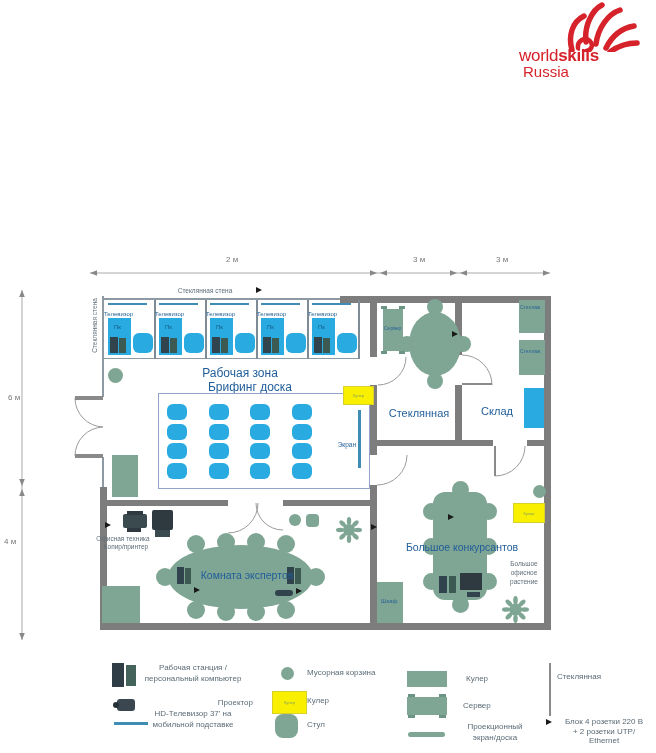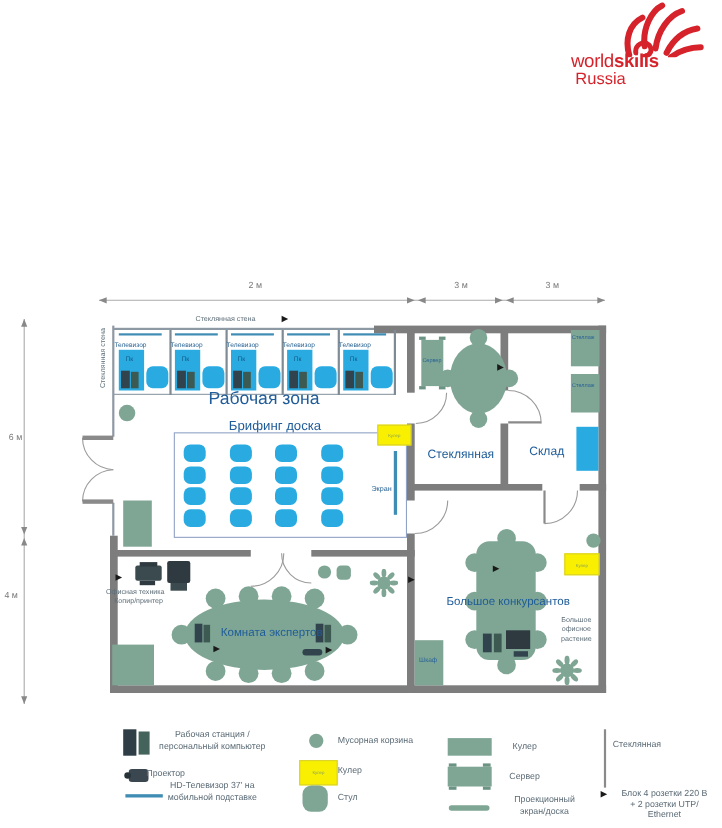--- a/index.html
+++ b/index.html
@@ -124,21 +124,21 @@
   <div class="desk">
     <div class="desk-lbl">Пк</div>
     <div class="tower t1"></div>
     <div class="tower t2"></div>
   </div>
   <div class="bluechair"></div>
 </div>
 
 <div class="gchair" style="left:108px;top:368px;width:15px;height:15px"></div>
 <div class="table" style="left:112px;top:455px;width:26px;height:42px"></div>
-<div class="lbl" style="left:160px;top:354px;width:160px;font-size:16px">Рабочая зона</div>
+<div class="lbl" style="left:160px;top:366px;width:160px;font-size:12px">Рабочая зона</div>
 <div class="lbl" style="left:170px;top:380px;width:160px;font-size:12px">Брифинг доска</div>
 <div class="abs" style="left:158px;top:393px;width:210px;height:94px;border:1px solid #92a2c6"></div>
 <div class="abs" style="left:167px;top:404px;width:195px;height:80px">
     <div class="bchair" style="left: 0px; top: 0px;"></div>
     <div class="bchair" style="left: 41.5px; top: 0px;"></div>
     <div class="bchair" style="left: 83px; top: 0px;"></div>
     <div class="bchair" style="left: 124.5px; top: 0px;"></div>
     <div class="bchair" style="left: 0px; top: 19.5px;"></div>
     <div class="bchair" style="left: 41.5px; top: 19.5px;"></div>
     <div class="bchair" style="left: 83px; top: 19.5px;"></div>
@@ -305,21 +305,21 @@
 </svg>
 
 <div class="abs" style="left:112px;top:663px;width:12px;height:24px;background:#2e3d46"></div>
 <div class="abs" style="left:126px;top:665px;width:10px;height:21px;background:#44635a"></div>
 <div class="legend-txt" style="left:133px;top:663px;width:120px;text-align:center">
   <span style="display:block">Рабочая станция /</span>
   <span style="display:block">персональный компьютер</span>
 </div>
 <div class="abs" style="left:117px;top:699px;width:18px;height:12px;background:#3a4750;border-radius:3px"></div>
 <div class="abs" style="left:113px;top:702px;width:6px;height:6px;background:#263238;border-radius:50%"></div>
-<div class="legend-txt" style="left:133px;top:698px;width:120px;text-align:left">Проектор</div>
+<div class="legend-txt" style="left:133px;top:698px;width:120px;text-align:right">Проектор</div>
 <div class="abs" style="left:114px;top:722px;width:34px;height:3px;background:#3f8cb4"></div>
 <div class="legend-txt" style="left:133px;top:709px;width:120px;text-align:center">
   <span style="display:block">HD-Телевизор 37' на</span>
   <span style="display:block">мобильной подставке</span>
 </div>
 
 <div class="gchair" style="left:281px;top:667px;width:13px;height:13px"></div>
 <div class="legend-txt" style="left:307px;top:668px">Мусорная корзина</div>
 <div class="yellow-box" style="left:272px;top:691px;width:33px;height:21px">
     <span>Кулер</span>

